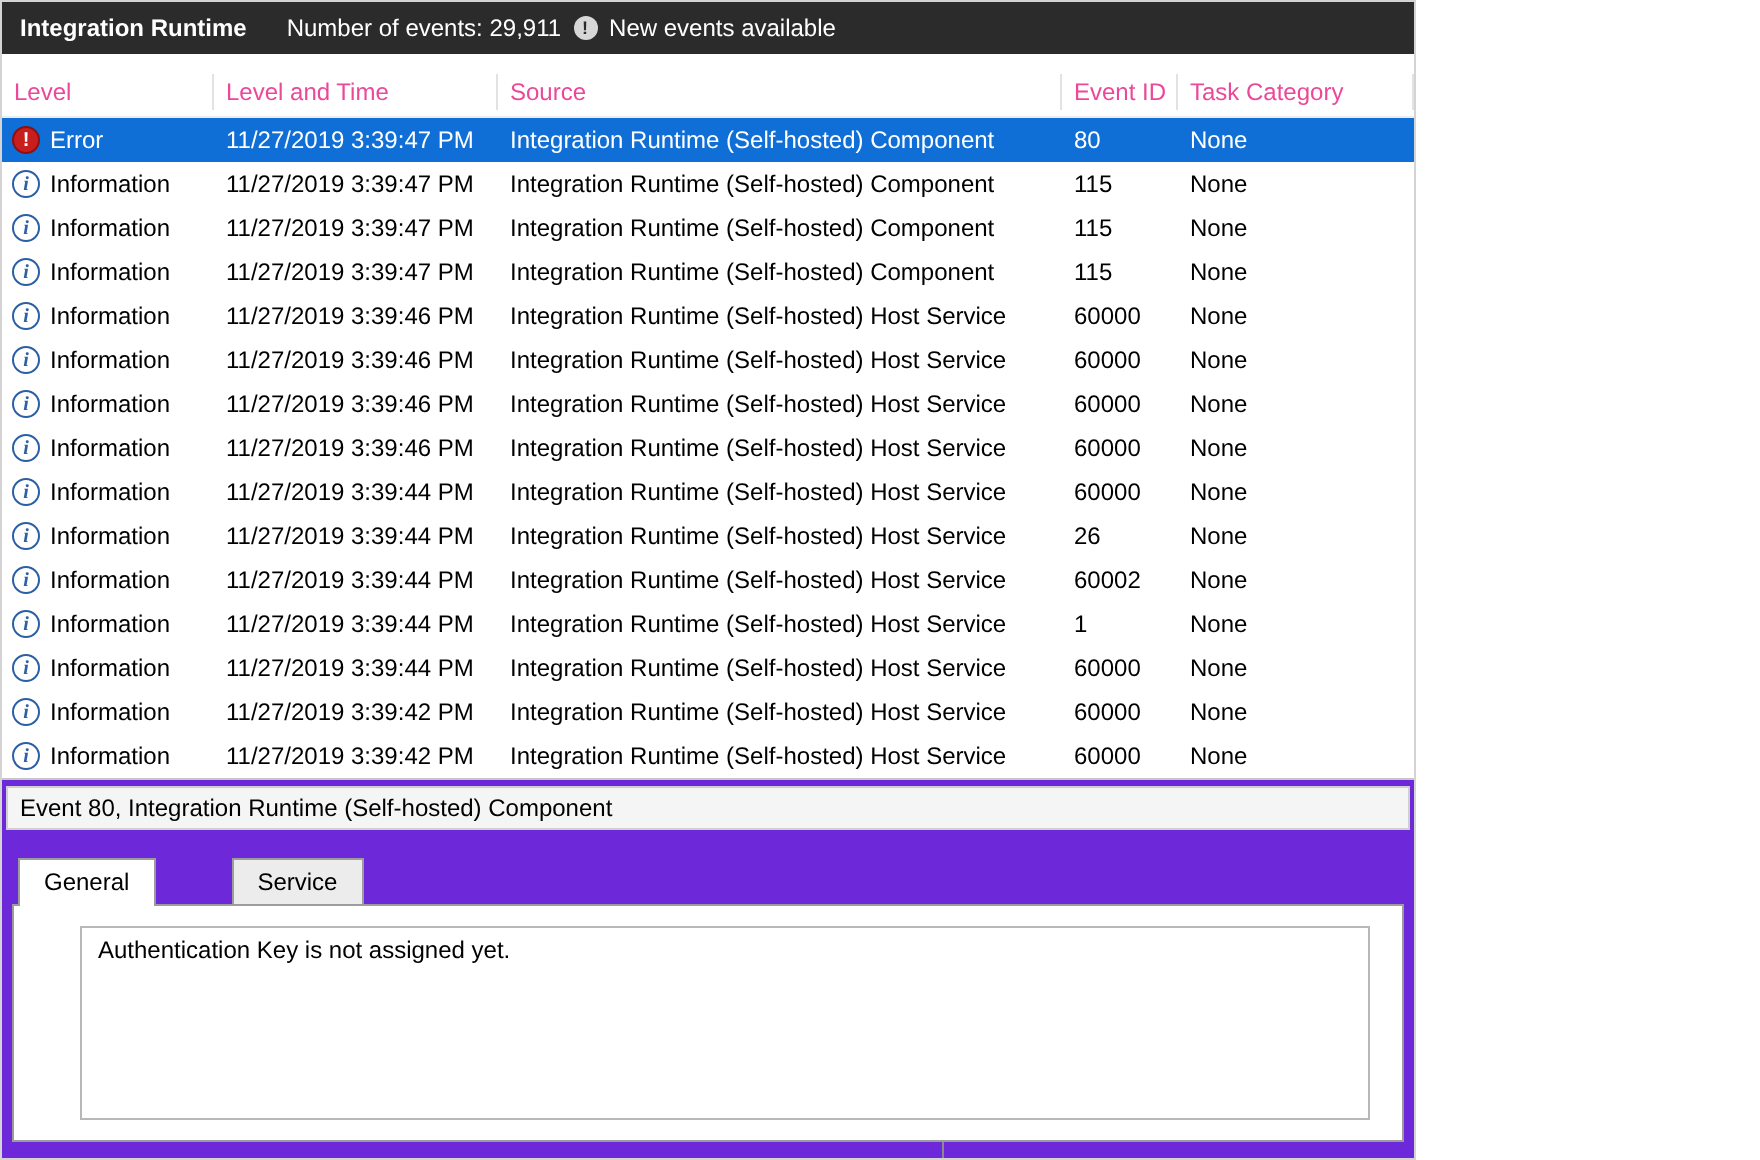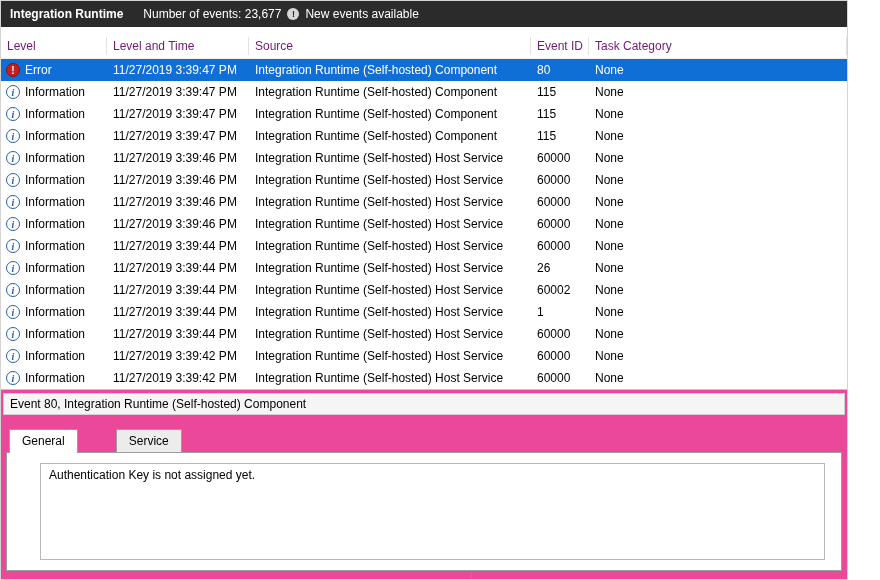--- a/index.html
+++ b/index.html
@@ -4,21 +4,21 @@
 <style>
   * { box-sizing: border-box; }
   html, body { margin: 0; padding: 0; }
   body {
     width: 880px; height: 580px;
     font-family: "Liberation Sans", sans-serif;
     font-size: 12px; color: #000;
     background: #ffffff;
   }
   .app {
-    width: 848px; height: 580px;
+    width: 708px; height: 580px;
     display: flex; flex-direction: column;
     border: 1px solid #d4d4d4;
     background: #f0f0f0;
     overflow: hidden;
     position: relative;
   }
   
   .topbar {
     flex: 0 0 26px;
     background: var(--topbar-bg, #2b2b2b);
@@ -41,21 +41,21 @@
     padding-top: 6px;
     border-bottom: 1px solid #c6c6c6;
   }
   .thead, .tr {
     display: grid;
     grid-template-columns: 106px 142px 282px 58px 1fr;
     align-items: center;
   }
   .thead {
     height: 26px;
-    color: #701a75;
+    color: #ec4899;
     border-bottom: 1px solid #ededed;
   }
   .th {
     padding: 0 6px;
     height: 18px; line-height: 18px;
     border-right: 1px solid #e2e2e2;
     white-space: nowrap; overflow: hidden;
     cursor: default;
   }
   .th.event-id { text-align: center; }
@@ -83,21 +83,21 @@
     font-style: italic;
   }
   .evt-icon.error {
     background: var(--error-red, #c81e1e);
     color: #fff;
     border: 1px solid #8c1111;
   }
   
   .detail {
     flex: 1 1 auto;
-    background: #ec4899;
+    background: #6d28d9;
     display: flex; flex-direction: column;
     position: relative;
     min-height: 0;
   }
   .detail-header {
     margin: 3px 2px 0 2px;
     height: 22px; line-height: 20px;
     background: #f5f5f5;
     border: 1px solid #d0d0d0;
     padding: 0 6px;
@@ -154,21 +154,21 @@
   }
 </style>
 </head>
 <body>
 
 <div class="app">
 
   <div class="topbar">
     <span class="log-title">Integration Runtime</span>
     <span class="meta">
-      <span>Number of events: 23,677</span>
+      <span>Number of events: 29,911</span>
       <span class="new-events-icon">!</span>
       <span>New events available</span>
     </span>
   </div>
 
   <div class="table">
     <div class="thead">
       <div class="th">Level</div>
       <div class="th">Level and Time</div>
       <div class="th">Source</div>

